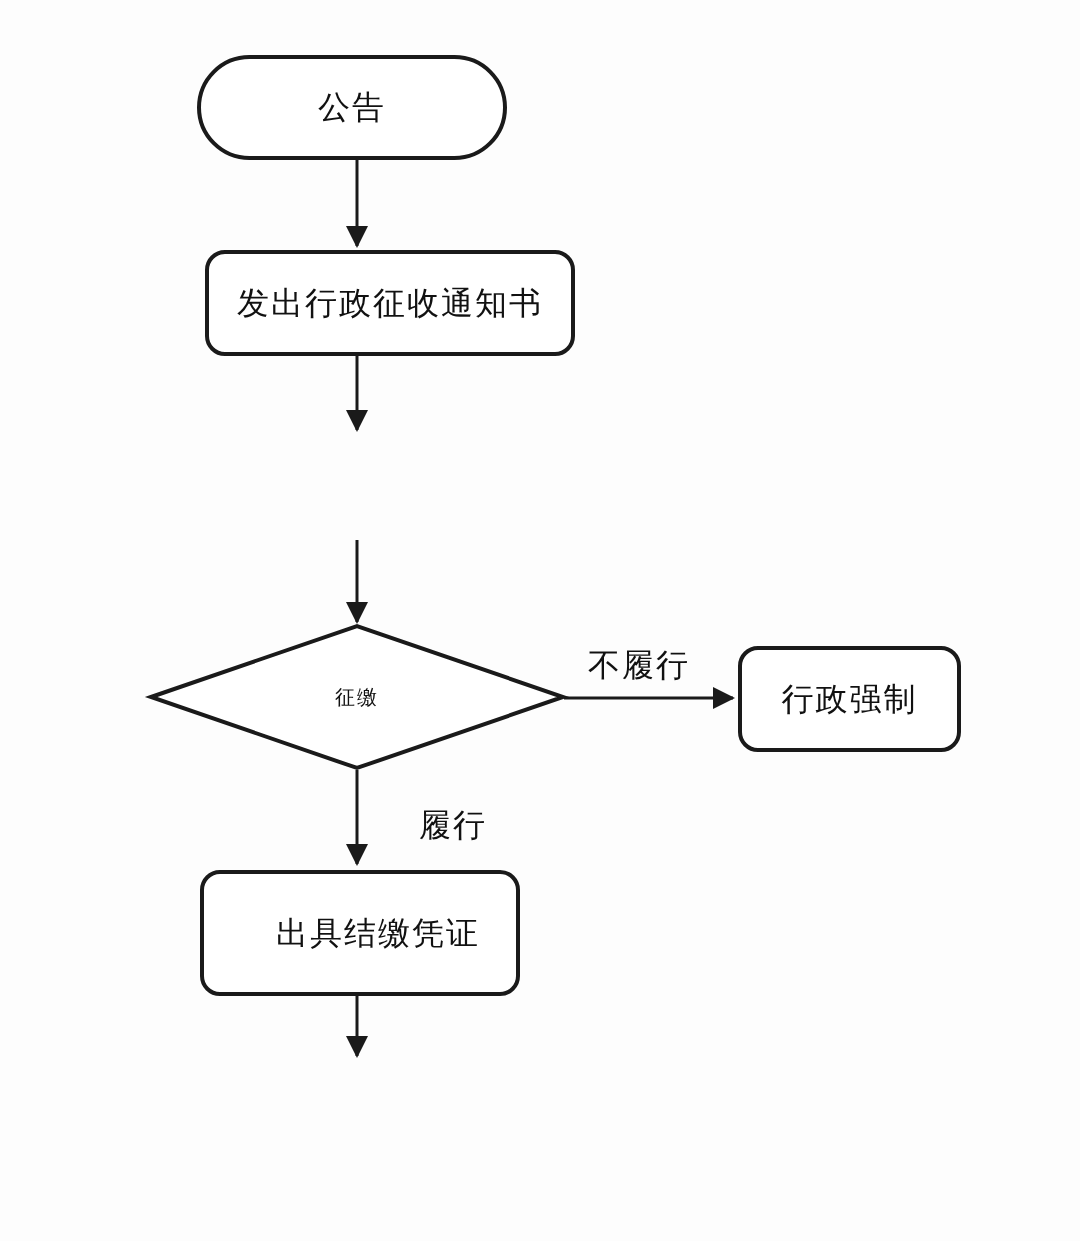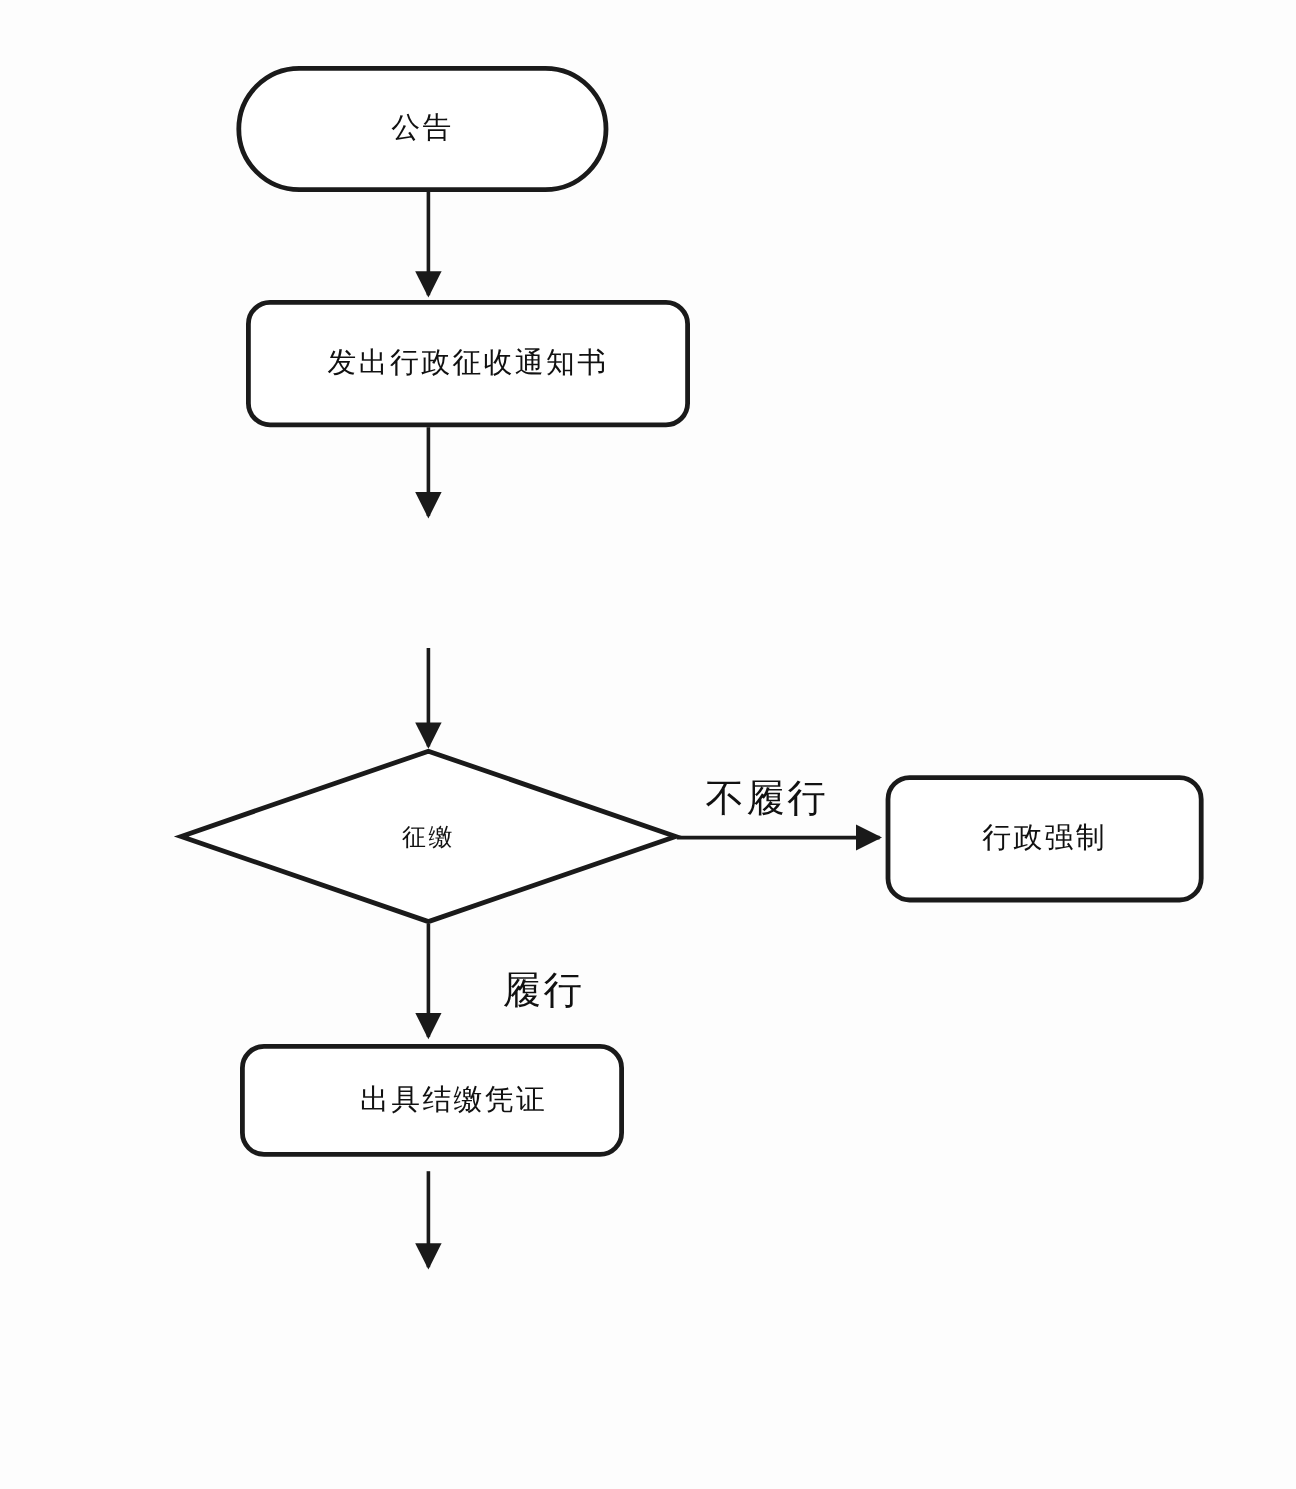--- a/index.html
+++ b/index.html
@@ -24,21 +24,21 @@
   }
   .node {
     position: absolute;
     display: flex;
     align-items: center;
     justify-content: center;
     box-sizing: border-box;
     background: #ffffff;
     border: 4px solid #1a1a1a;
     color: #111111;
-    font-size: 24px;
+    font-size: 32px;
     letter-spacing: 2px;
     text-align: center;
     line-height: 1.2;
   }
   .node.stadium {
     border-radius: 60px;
   }
   .node.rounded-rect {
     border-radius: 20px;
   }
@@ -94,25 +94,25 @@
 
   <div class="node rounded-rect" style="left:173px; top:250px; width:370px; height:106px;margin-left:32px;">
     <span>发出行政征收通知书</span>
   </div>
 
 
   <div class="diamond-label" style="left:257px; top:662px; width:200px; height:70px;">
     <span>征缴</span>
   </div>
 
-  <div class="node rounded-rect" style="left:738px; top:646px; width:265px; height:106px;">
+  <div class="node rounded-rect" style="left:738px; top:646px; width:223px; height:106px;">
     <span>行政强制</span>
   </div>
 
-  <div class="node rounded-rect" style="left:200px; top:870px; width:320px; height:94px;padding-left:36px;">
+  <div class="node rounded-rect" style="left:200px; top:870px; width:320px; height:126px;padding-left:36px;">
     <span>出具结缴凭证</span>
   </div>
 
 
   <div class="edge-label" style="left:588px; top:644px;">不履行</div>
 
   <div class="edge-label" style="left:395px; top:804px;margin-left:24px;">履行</div>
 
 </div>
 

